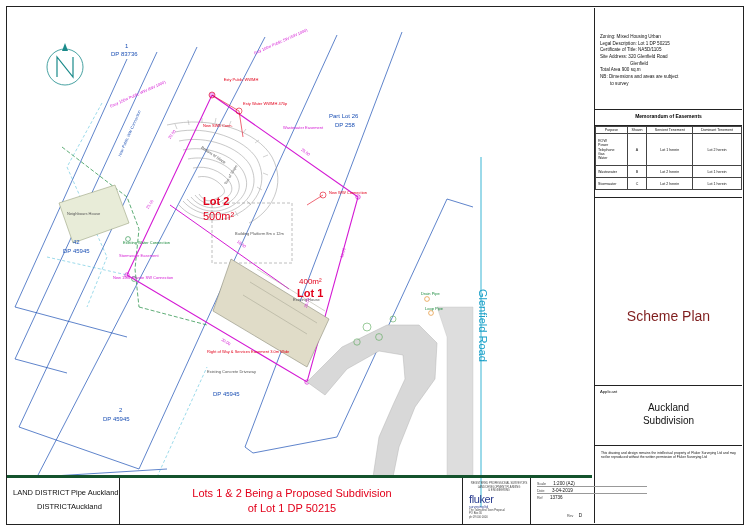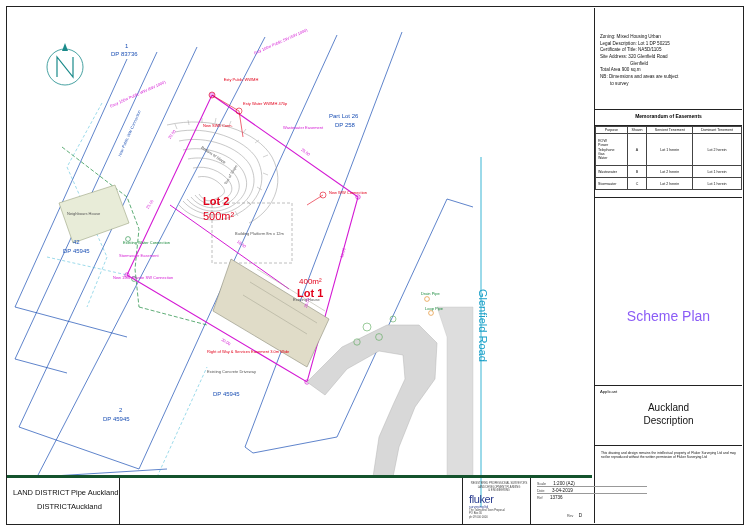--- a/index.html
+++ b/index.html
@@ -24,21 +24,21 @@
   .gry{color:#555;}
   .cyan{color:#1aa0c8;}
   .b{font-weight:bold;}
 
   
   .tb-box{position:absolute;left:0;box-sizing:border-box;border-bottom:1px solid #222;width:100%;}
   .tb-txt{font-size:4.6px;color:#111;line-height:1.45;}
   .tb-head{font-size:5px;font-weight:bold;text-align:center;}
   table.ease{border-collapse:collapse;width:100%;font-size:3.6px;}
   table.ease th,table.ease td{border:0.5px solid #444;padding:1px 1px;text-align:center;color:#111;font-weight:normal;line-height:1.15;}
-  .scheme{font-size:14px;color:#8b5cf6;text-align:center;}
+  .scheme{font-size:14px;color:#7f1d1d;text-align:center;}
   .client-lbl{font-size:4.2px;color:#111;}
   .client-name{font-size:10px;color:#111;text-align:center;line-height:1.25;}
   .disclaim{font-size:3.3px;color:#111;line-height:1.35;text-align:justify;}
 
   
   .bottom{position:absolute;left:7px;bottom:7px;width:585px;height:49px;border-top:3px solid #14532d;box-sizing:border-box;}
   .ld{position:absolute;font-size:7.5px;color:#111;}
   .maintitle{position:absolute;left:120px;top:8px;width:330px;text-align:center;color:#e2001a;font-size:11px;line-height:1.4;}
   .vline{position:absolute;top:0;width:0;border-left:1px solid #222;height:100%;}
 
@@ -297,38 +297,42 @@
       </table>
     </div>
 
     <div class="tb-box" style="top:190px;height:188px;border-bottom:1px solid #222;">
       <div class="scheme" style="position:absolute;left:0;top:110px;width:100%;">Scheme Plan</div>
     </div>
 
     <div class="tb-box" style="top:378px;height:60px;padding:3px 5px;">
       <div class="client-lbl">Applicant</div>
       <div class="client-name" style="margin-top:8px;">Auckland</div>
-      <div class="client-name">Description</div>
+      <div class="client-name">Subdivision</div>
     </div>
 
     <div class="tb-box" style="top:438px;height:40px;padding:5px 6px;border-bottom:none;">
       <div class="disclaim">This drawing and design remains the intellectual property of Fluker Surveying Ltd and may not be reproduced without the written permission of Fluker Surveying Ltd</div>
     </div>
   </div>
 
   <div class="bottom">
     <div class="vline" style="left:112px;"></div>
     <div class="vline" style="left:455px;"></div>
     <div class="vline" style="left:523px;"></div>
 
     <div class="ld" style="left:6px;top:10px;">LAND DISTRICT</div>
     <div class="ld" style="left:64px;top:10px;">Pipe Auckland</div>
     <div class="ld" style="left:30px;top:24px;">DISTRICT</div>
     <div class="ld" style="left:64px;top:24px;">Auckland</div>
 
+    <div class="maintitle">
+      <div>Lots 1 &amp; 2 Being a Proposed Subdivision</div>
+      <div>of Lot 1 DP 50215</div>
+    </div>
 
     <div class="fluk">
       <div class="fk3" style="text-align:center;white-space:pre-line;">REGISTERED PROFESSIONAL SURVEYORS
 LAND DEVELOPMENT PLANNING
 &amp; ENGINEERING</div>
       <div class="fk">fluker</div>
       <div class="fk2">surveying ltd</div>
       <div class="fk3" style="white-space:pre-line;">The Townsend Town Proposal
 PO Box 30
 ph 09 000 0000</div>

